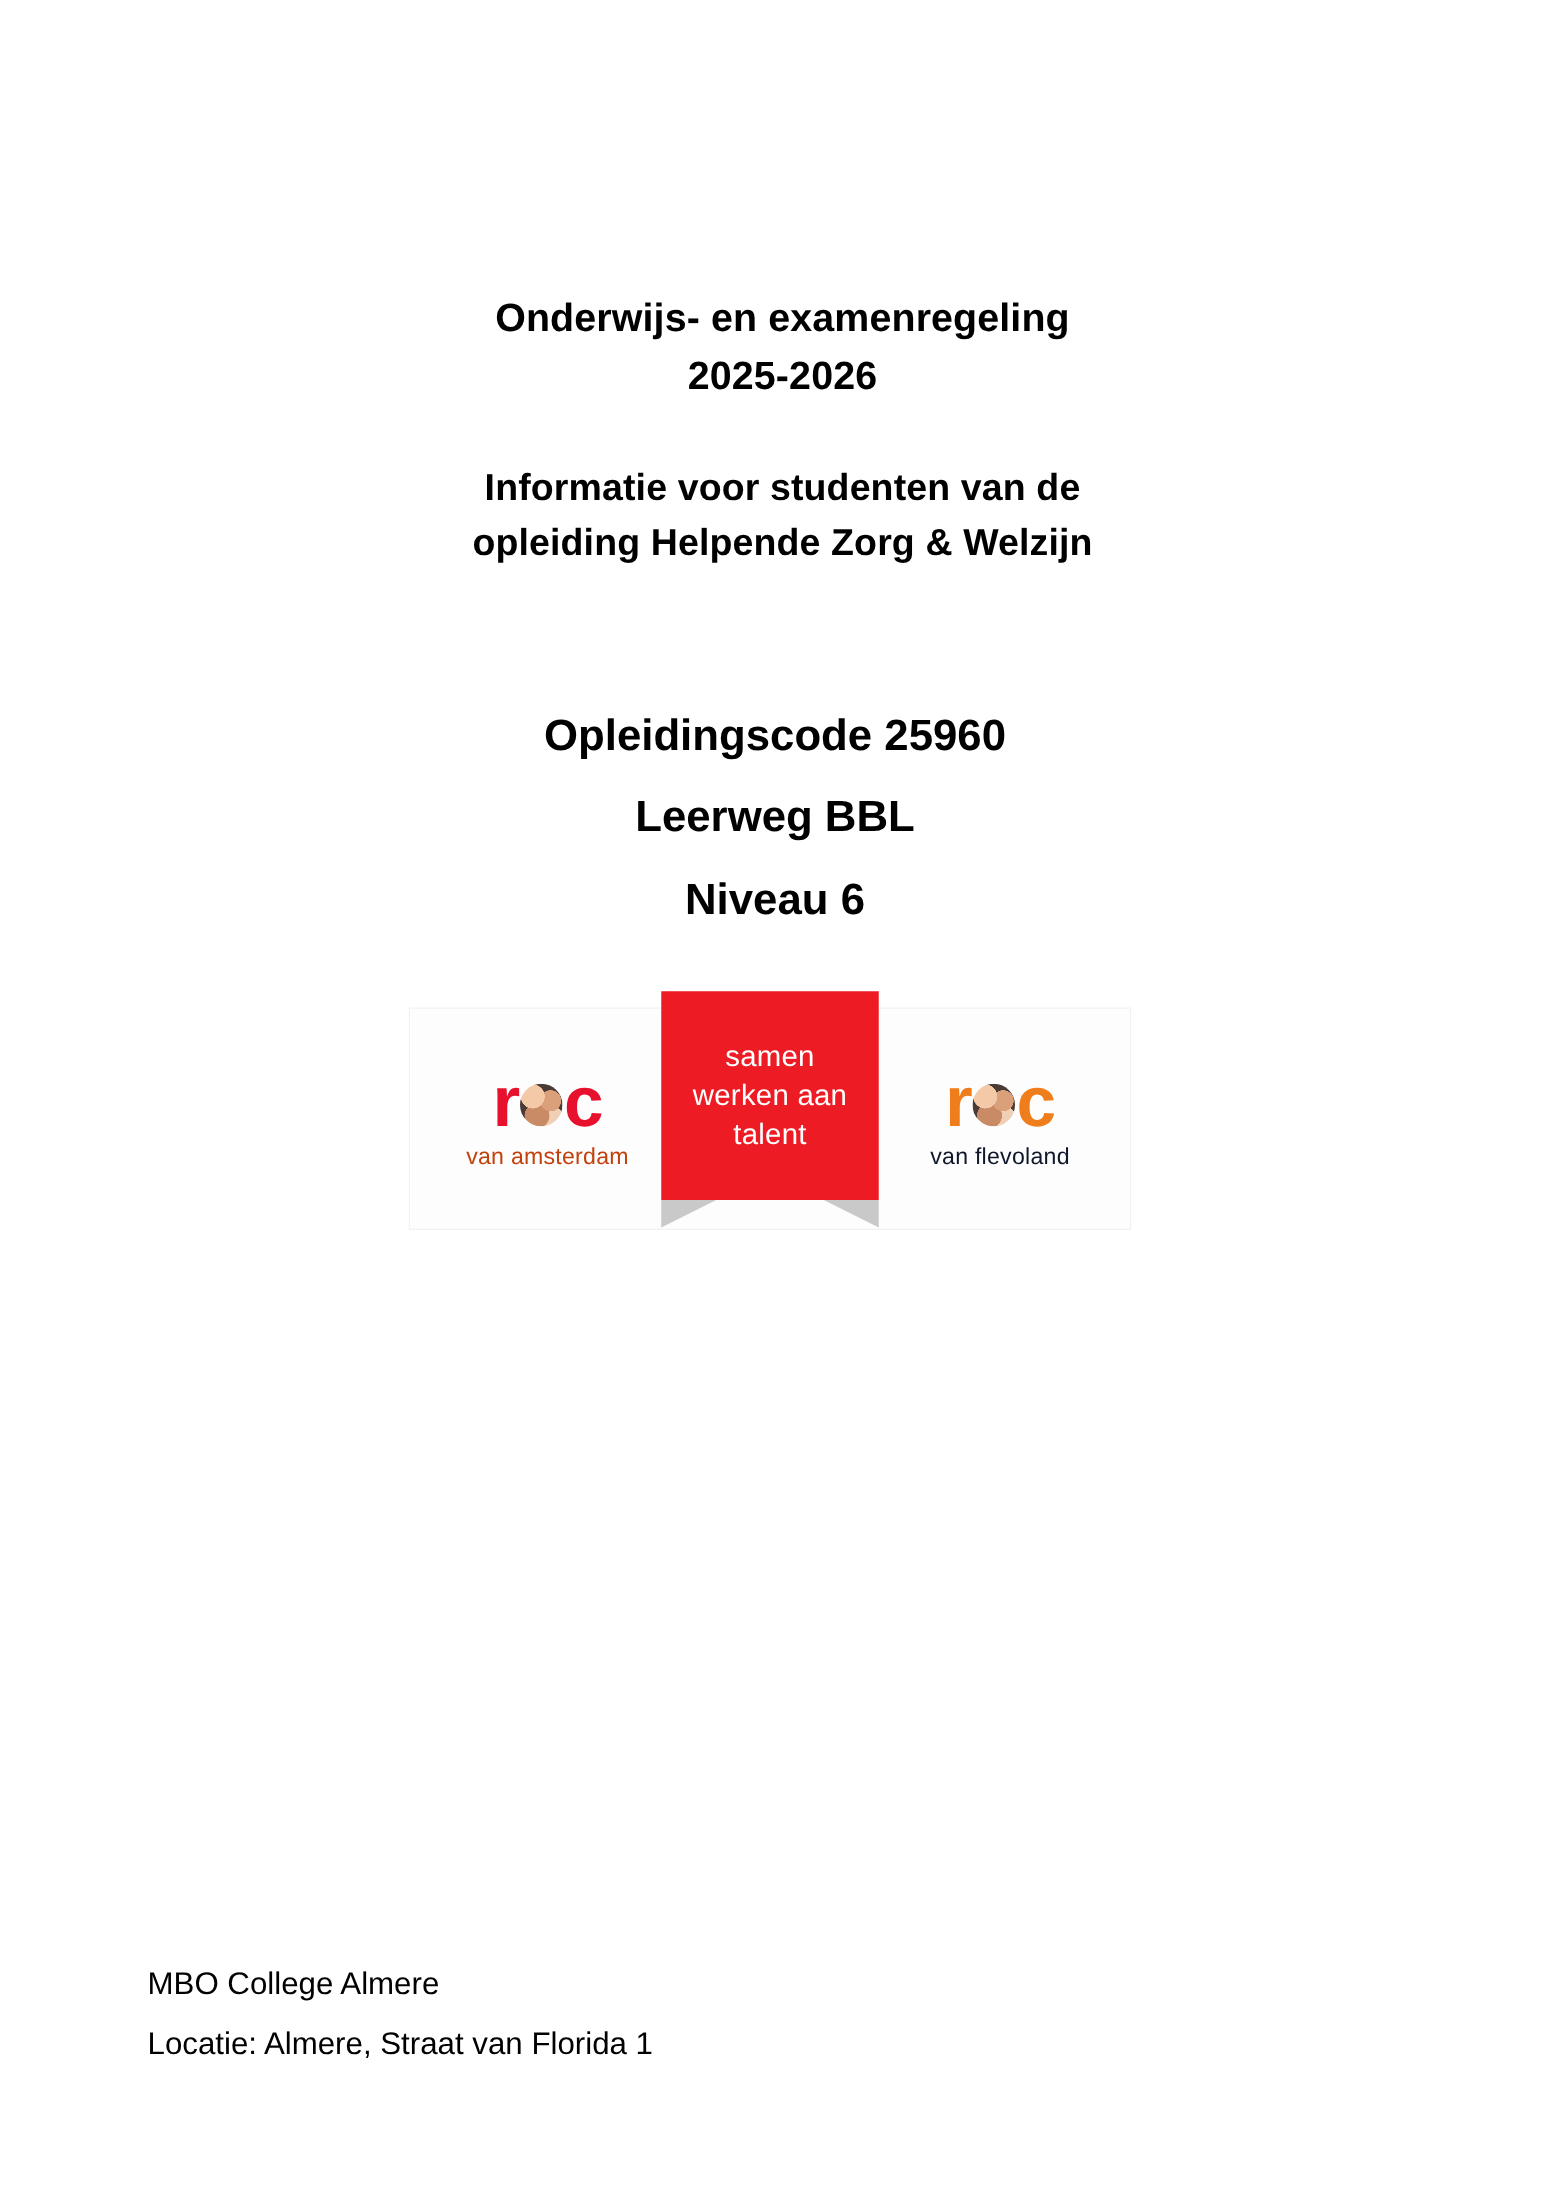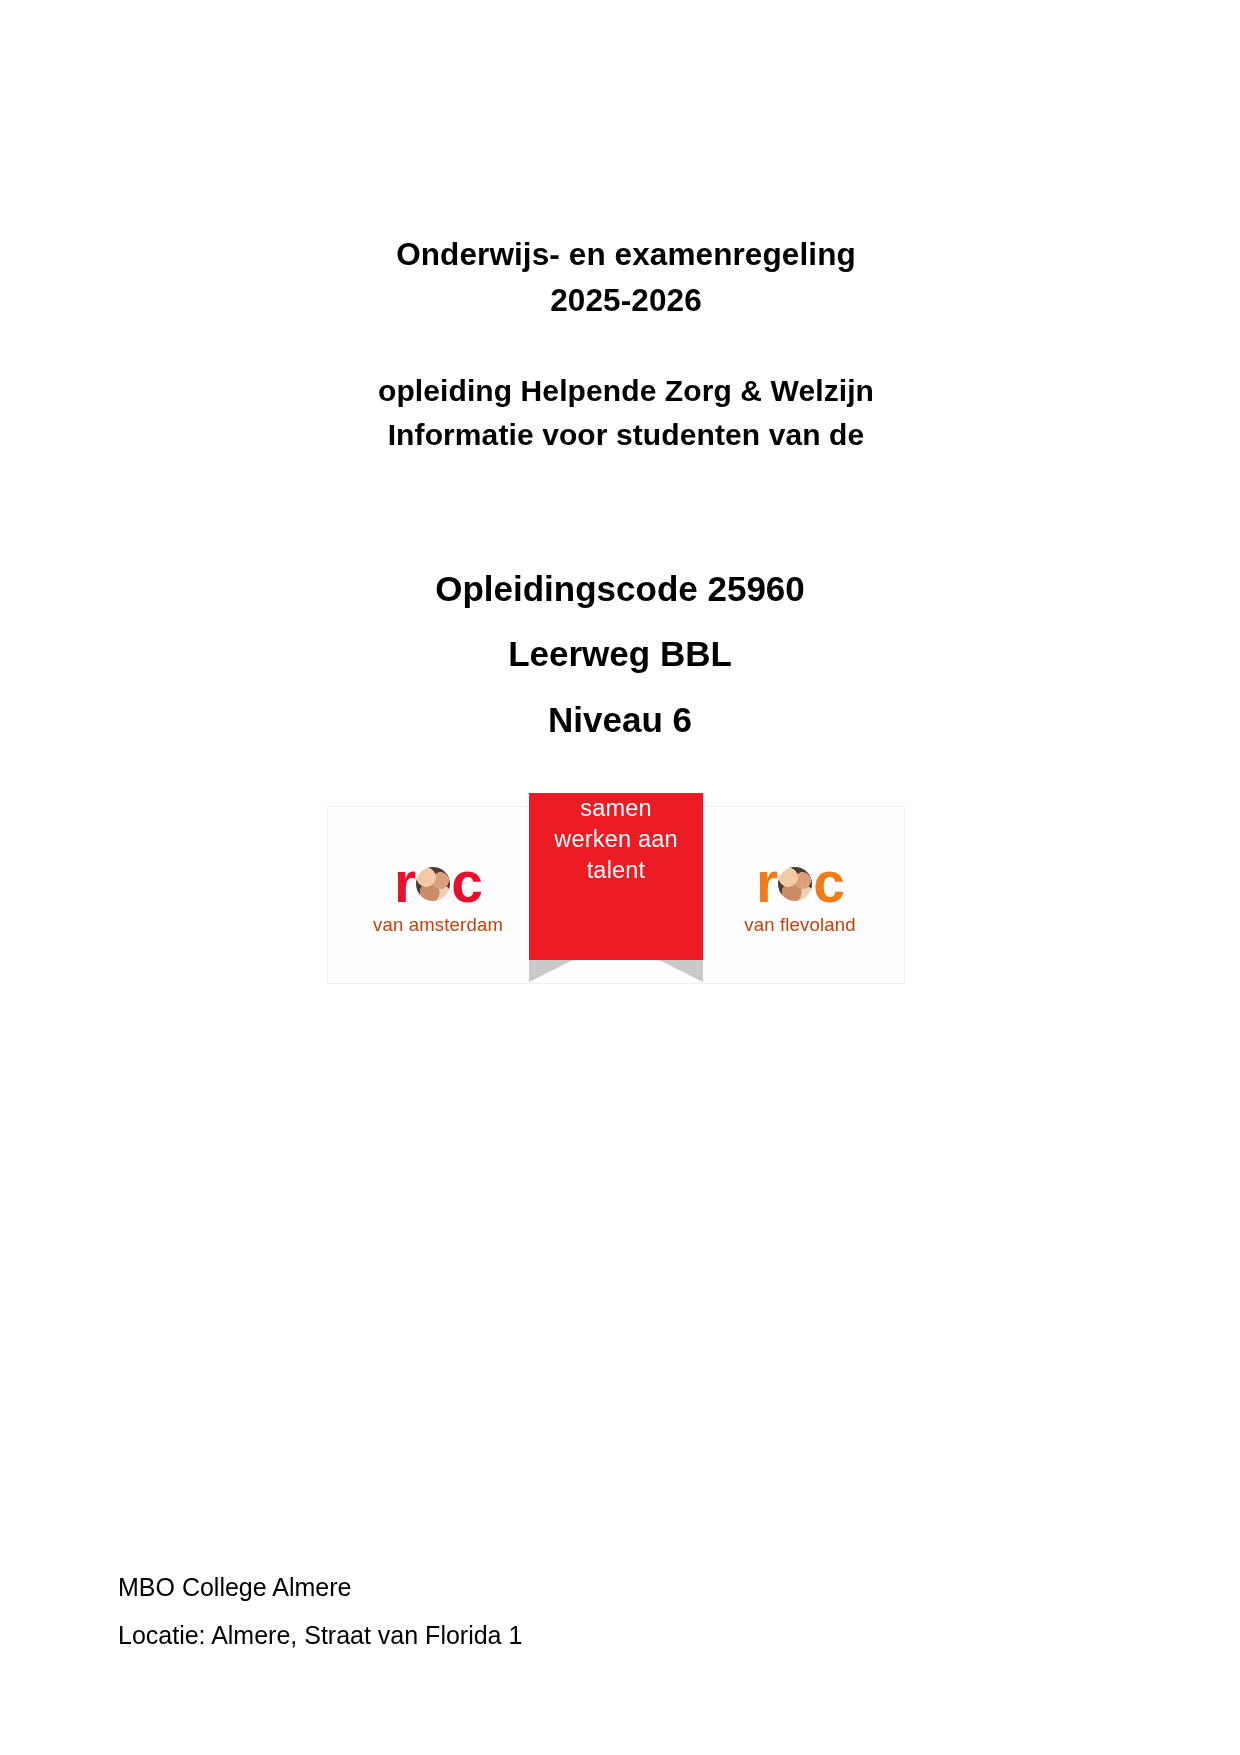--- a/index.html
+++ b/index.html
@@ -102,33 +102,34 @@
       radial-gradient(circle at 75% 80%, #efd0b4 0 24%, rgba(0,0,0,0) 25%),
       #4a3b36;
     align-self: flex-end;
   }
   .roc-sub {
     margin-top: 5px;
     font-size: 18.5px;
     letter-spacing: 0.2px;
   }
   .roc-left .roc-sub  { color: #c2410c; }
-  .roc-right .roc-sub { color: #c2410c; }
+  .roc-right .roc-sub { color: #0f172a; }
 
   
   .banner {
     position: absolute;
     left: 50%;
     top: -14px;
     transform: translateX(-50%);
     width: 174px;
     height: 167px;
     background: #ed1c24;
     color: #ffffff;
     display: flex;
+    align-items: center;
     justify-content: center;
   }
   .banner-text {
     font-size: 23.5px;
     line-height: 1.32;
     text-align: center;
     padding: 0 8px;
     letter-spacing: 0.2px;
   }
   .banner-tail-left,
@@ -165,22 +166,22 @@
 <body>
 
 <div class="page">
 
   <div class="title-block">
     <div class="title-line">Onderwijs- en examenregeling</div>
     <div class="title-line">2025-2026</div>
 
     <div class="gap-1"></div>
 
+    <div class="title-line sub">Informatie voor studenten van de</div>
     <div class="title-line sub">opleiding Helpende Zorg &amp; Welzijn</div>
-    <div class="title-line sub">Informatie voor studenten van de</div>
 
     <div class="gap-2"></div>
 
 
     <div class="gap-3"></div>
 
     <div class="meta-line">Opleidingscode 25960</div>
     <div class="meta-line">Leerweg BBL</div>
     <div class="meta-line">Niveau 6</div>
   </div>

